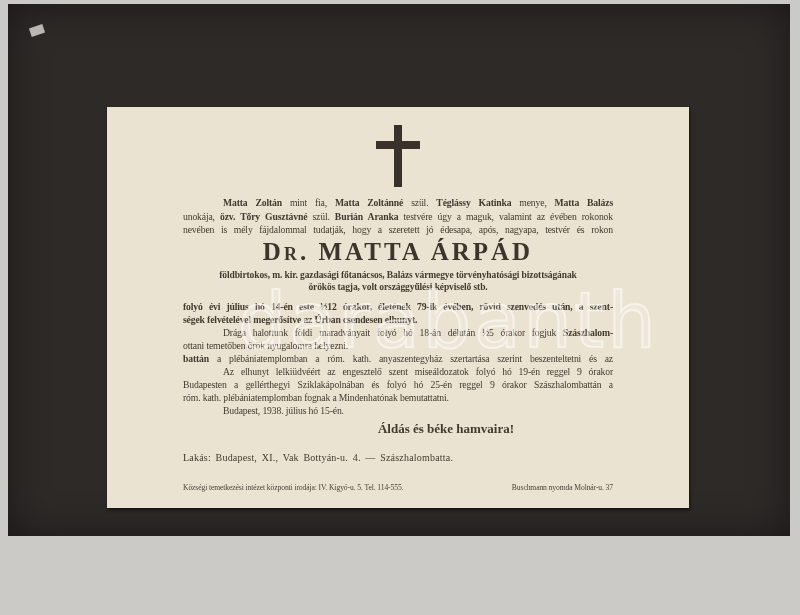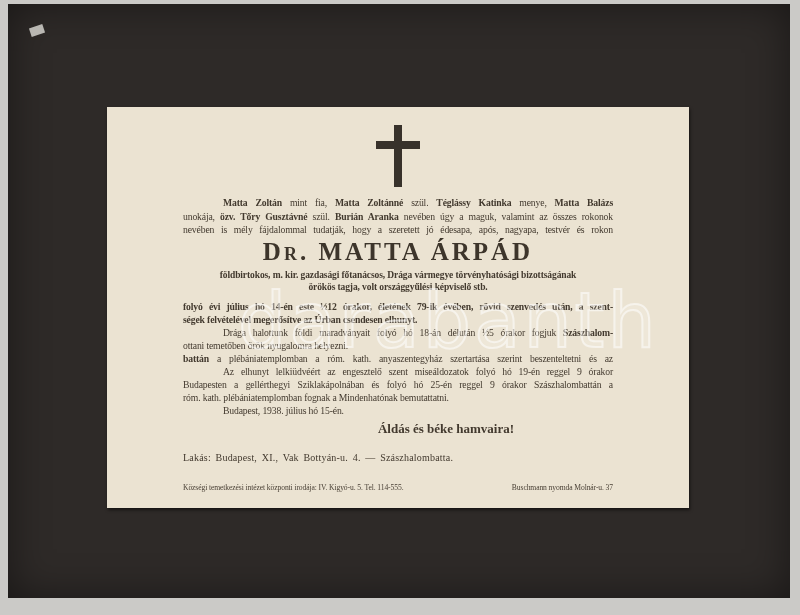--- a/index.html
+++ b/index.html
@@ -10,21 +10,21 @@
     position: relative;
     width: 800px; height: 615px;
     background: #cbcac7;
     overflow: hidden;
   }
 
   
   .mourning-card {
     position: absolute;
     left: 8px; top: 4px;
-    width: 782px; height: 594px;
+    width: 782px; height: 532px;
     background: #2e2a28;
     box-shadow: inset 0 0 40px rgba(0,0,0,0.45);
   }
   .card-notch {
     position: absolute; left: 22px; top: 22px;
     width: 14px; height: 9px;
     background: #b9b7b2;
     transform: rotate(-18deg);
   }
 
@@ -140,28 +140,28 @@
 
     <div class="paper">
 
       <div class="cross">
         <span class="v"></span>
         <span class="h"></span>
       </div>
 
       <div class="intro">
           <div class="tline ind"><b>Matta Zoltán</b><span> mint fia, </span><b>Matta Zoltánné</b><span> szül. </span><b>Téglássy Katinka</b><span> menye, </span><b>Matta Balázs</b></div>
-          <div class="tline"><span>unokája, </span><b>özv. Tőry Gusztávné</b><span> szül. </span><b>Burián Aranka</b><span> nevében úgy a maguk, valamint az összes rokonok</span></div>
+          <div class="tline"><span>unokája, </span><b>özv. Tőry Gusztávné</b><span> szül. </span><b>Burián Aranka</b><span> testvére úgy a maguk, valamint az évében rokonok</span></div>
           <div class="tline"><span>nevében is mély fájdalommal tudatják, hogy a szeretett jó édesapa, após, nagyapa, testvér és rokon</span></div>
         </div>
 
       <div class="title">Dr. MATTA ÁRPÁD</div>
 
       <div class="subtitle">
-        <div>földbirtokos, m. kir. gazdasági főtanácsos, Drága vármegye törvényhatósági bizottságának</div>
+        <div>földbirtokos, m. kir. gazdasági főtanácsos, Balázs vármegye törvényhatósági bizottságának</div>
         <div>örökös tagja, volt országgyűlési képviselő stb.</div>
       </div>
 
       <div class="par first">
           <div class="tline"><span>folyó évi július hó 14-én este ½12 órakor, életének 79-ik évében, rövid szenvedés után, a szent-</span></div>
           <div class="tline nj"><span>ségek felvételével megerősítve az Úrban csendesen elhunyt.</span></div>
         </div>
 
       <div class="par">
           <div class="tline ind"><span>Drága halottunk földi maradványait folyó hó 18-án délután ½5 órakor fogjuk </span><b>Szászhalom-</b></div>

